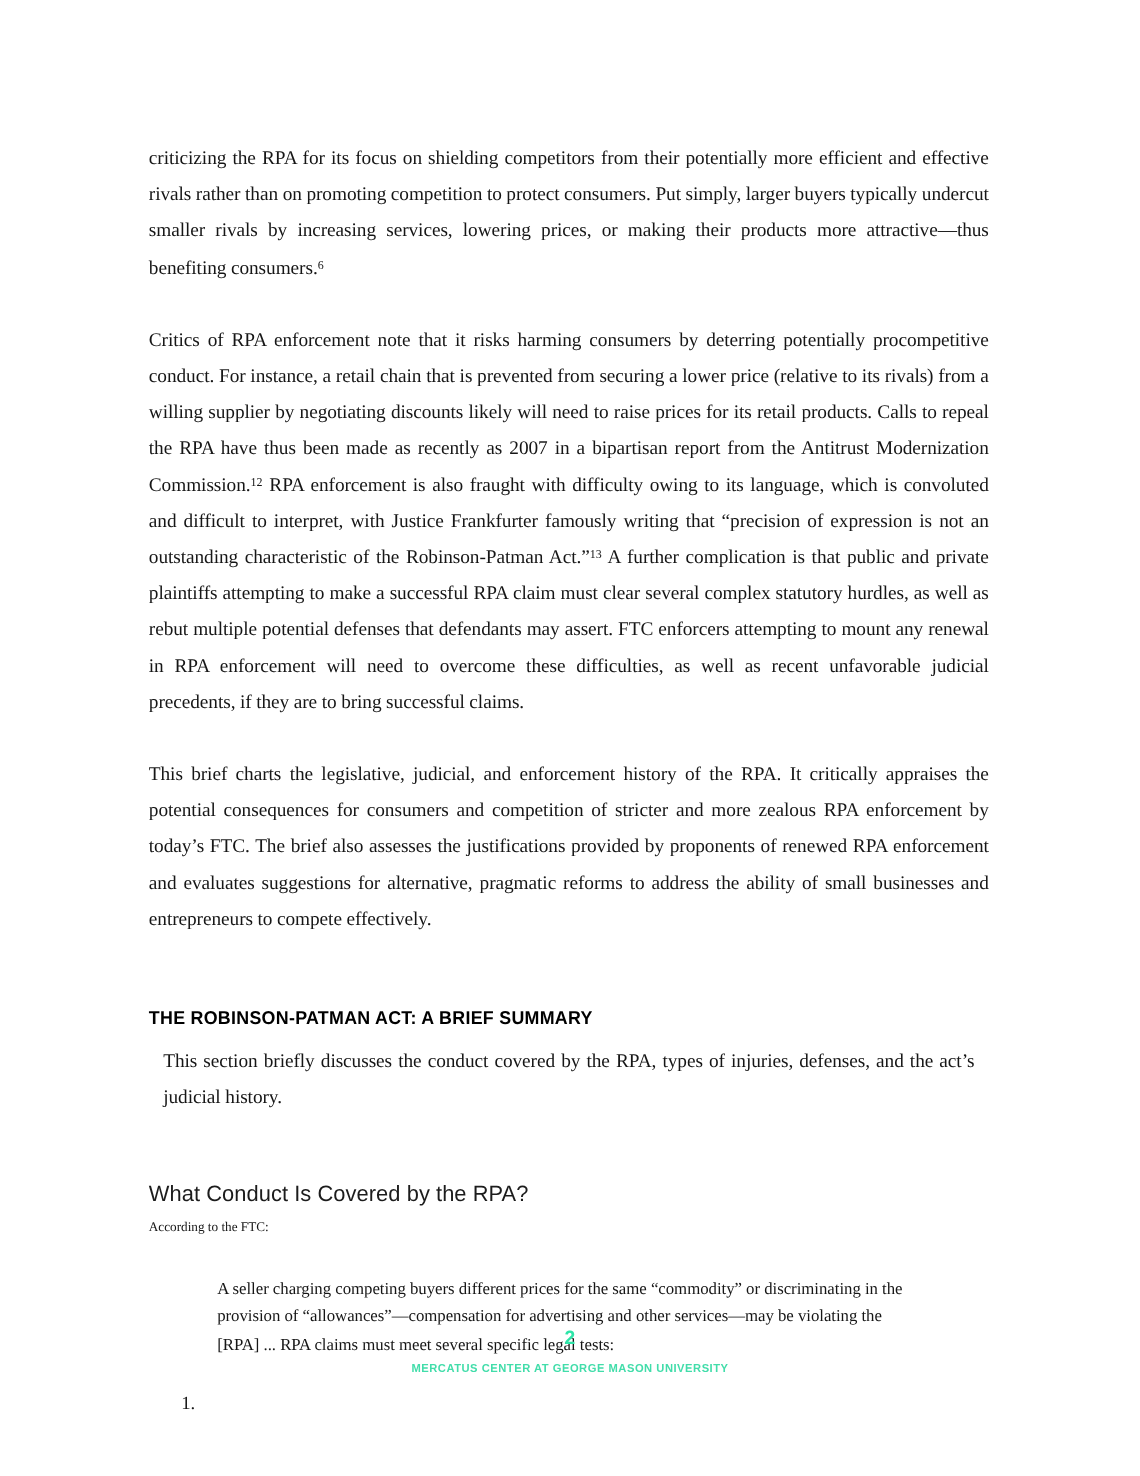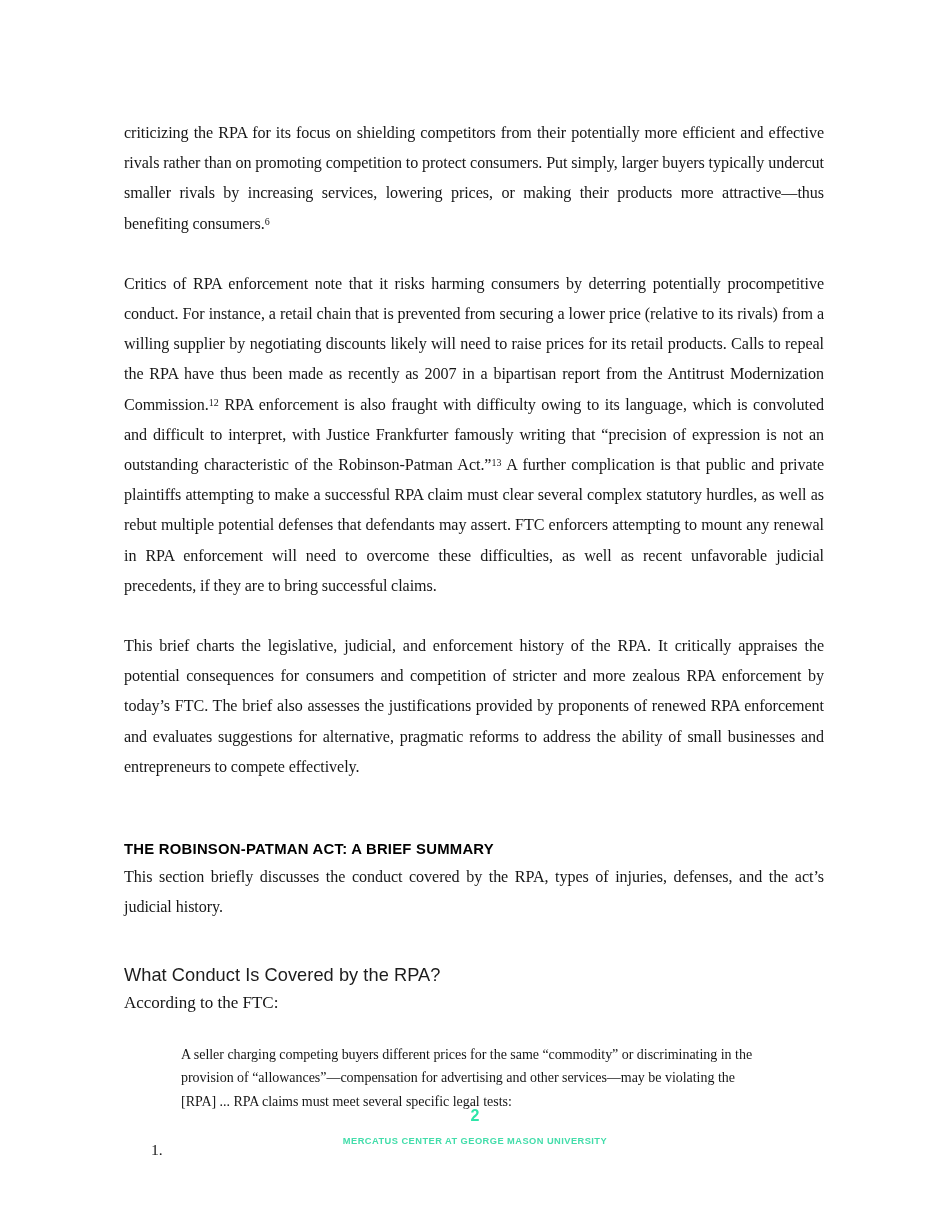--- a/index.html
+++ b/index.html
@@ -64,40 +64,40 @@
     text-transform: none;
     transform: scaleX(0.965);
     transform-origin: left center;
   }
 
   .section-intro {
     font-family: "Liberation Serif", serif;
     font-size: 16.1px;
     line-height: 30.2px;
     text-align: justify;
-    margin: 0;
+    margin: 12px;
     color: #161616;
     letter-spacing: -0.06px;
   }
 
   
   .sub-head {
     font-family: "Liberation Sans", sans-serif;
     font-weight: normal;
     font-size: 18.5px;
     color: #1c1c1c;
     margin: 0 0 2px 0;
     letter-spacing: 0.05px;
     transform: scaleX(0.985);
     transform-origin: left center;
   }
 
   .lead-in {
     font-family: "Liberation Serif", serif;
-    font-size: 17px;
+    font-size: 11px;
     line-height: 30.2px;
     margin: 0;
     color: #161616;
     text-align: left;
   }
 
   
   .blockquote {
     margin: 0;
     padding: 0 0 0 57px;

